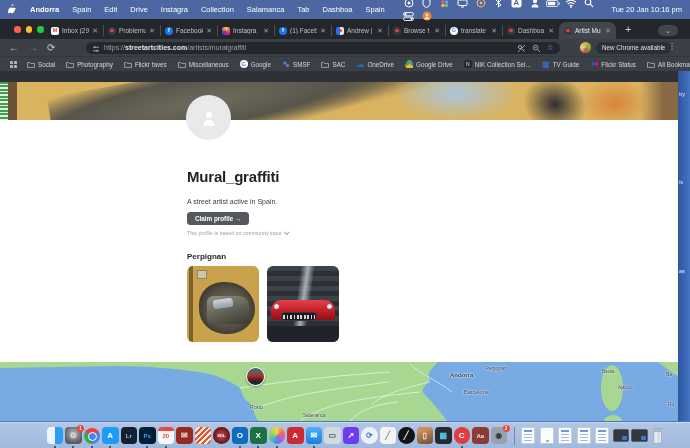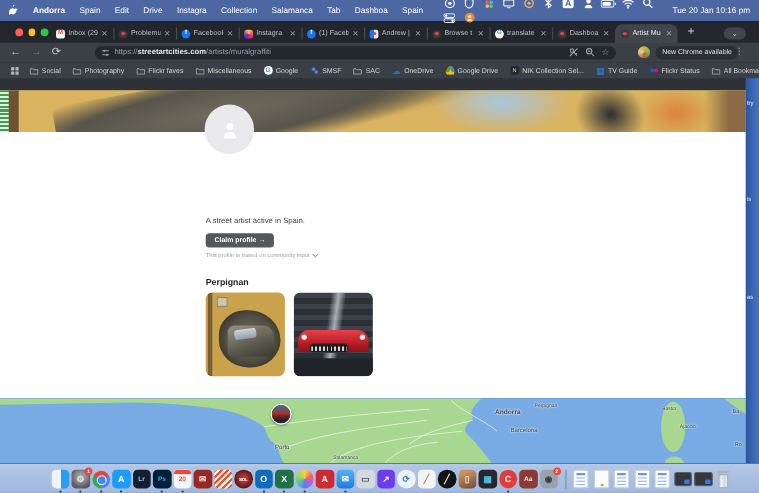--- a/index.html
+++ b/index.html
@@ -426,20 +426,21 @@
 
 <div class="content">
   <div class="avatar">
     <svg width="22" height="22" viewBox="0 0 22 22">
         <g fill="#fff">
           <circle cx="11" cy="8" r="3.2"></circle>
           <path d="M5.5 18c0-3 2.4-5 5.5-5s5.5 2 5.5 5v1h-11z"></path>
         </g>
       </svg>
   </div>
+  <div class="artist-name">Mural_graffiti</div>
   <div class="bio">A street artist active in Spain.</div>
   <div class="claim-btn">Claim profile →</div>
   <div class="note"><span>This profile is based on community input</span><span class="chev"></span></div>
   <div class="artworks-h">Perpignan</div>
   <div class="artcard a1" title="car-through-wall-mural">
     <div class="burst"></div>
       <div class="car"></div>
       <div class="wind"></div>
       <div class="pole2"></div>
       <div class="sign"></div>

